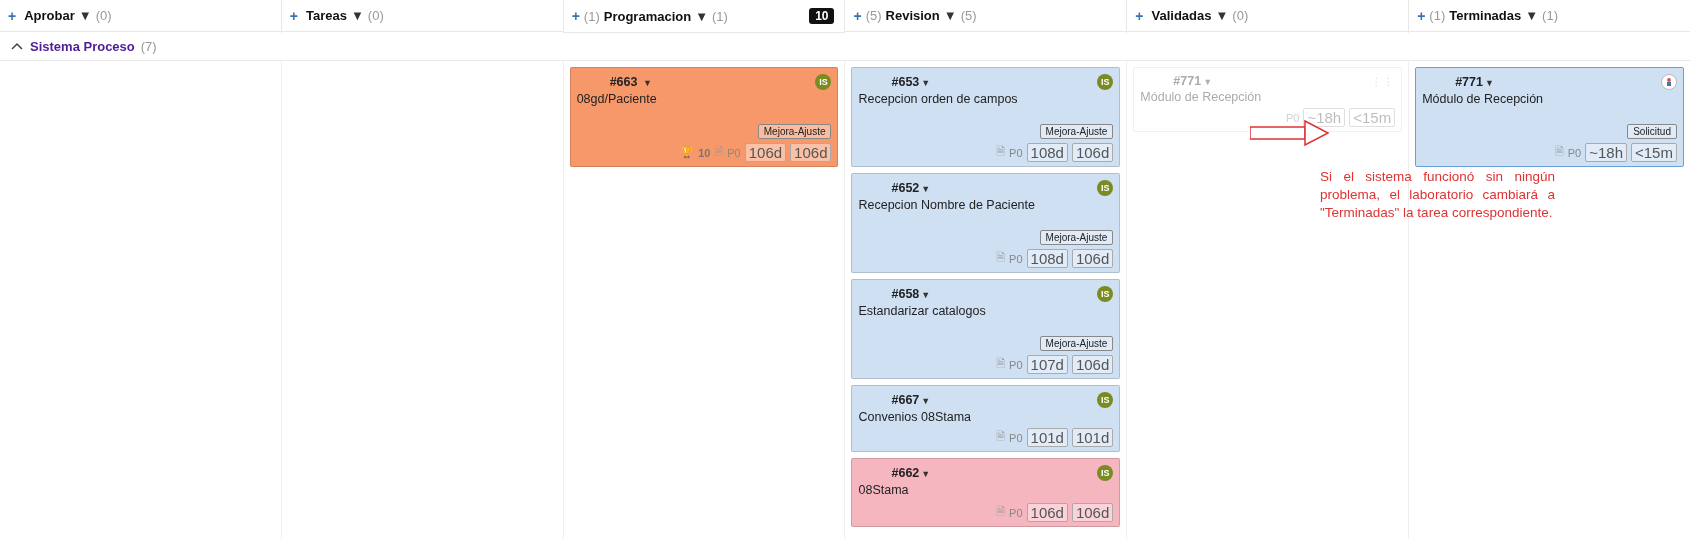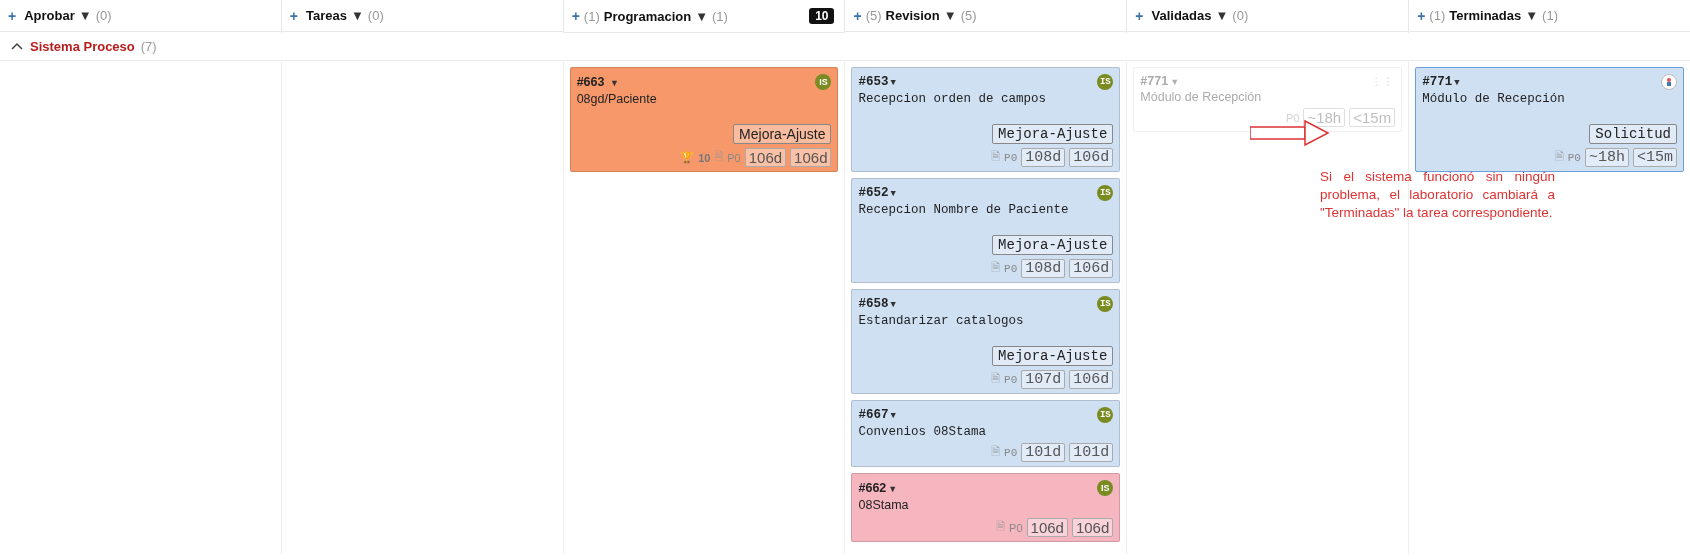--- a/index.html
+++ b/index.html
@@ -44,68 +44,69 @@
     font-size: 13px;
     display: flex;
     align-items: center;
     gap: 6px;
   }
   .swimlane .toggle {
     width: 14px; height: 14px;
     display: inline-flex; align-items: center; justify-content: center;
     font-size: 10px; color: #444;
   }
-  .swimlane .name { font-weight: 700; color: #b91c1c; }
+  .swimlane .name { font-weight: 700; color: #4c1d95; }
   .swimlane .count { color: #999; }
   .cards-row { display: flex; }
   .cell {
     flex: 1 1 0;
     min-width: 0;
     padding: 6px;
     border-right: 1px solid #eee;
   }
   .cell:last-child { border-right: none; }
 
   .card {
     border: 1px solid rgba(0,0,0,0.15);
     border-radius: 2px;
     margin-bottom: 6px;
     padding: 6px 6px 4px 6px;
     font-size: 12.5px;
     position: relative;
   }
   .card.orange { background: #f7986b; }
-  .card.blue   { background: #cfe0f3; font-family: Liberation Mono, monospace; }
+  .card.blue   { background: #cfe0f3; }
   .card.pink   { background: #f5b6c0; }
   .card.ghost  { background: #fff; opacity: 0.38; pointer-events: none; }
 
   .card .top {
     display: flex;
     align-items: center;
     justify-content: space-between;
+    margin-left: 33px;
   }
   .card .id { font-weight: 700; font-size: 12.5px; color: #222; }
   .card .caret { font-size: 9px; margin-left: 2px; color: #333; }
   .avatar {
     width: 16px; height: 16px; border-radius: 50%;
     background: #7a8b22; color: #fff;
     font-size: 9px; font-weight: 700;
     display: inline-flex; align-items: center; justify-content: center;
   }
   .avatar.alt {
     background: #fff; border: 1px solid #bbb; color: #555;
   }
   .card .title { margin-top: 2px; color: #222; }
   .card .tags { margin-top: 18px; text-align: right; }
   .tag {
     display: inline-block;
     border: 1px solid #888;
     background: rgba(255,255,255,0.35);
     padding: 1px 5px;
-    font-size: 14px;
+    font-size: 10px;
     border-radius: 2px;
     color: #222;
   }
   .card .footer {
     margin-top: 4px;
     display: flex;
     align-items: center;
     justify-content: flex-end;
     gap: 4px;
     font-size: 11px;

